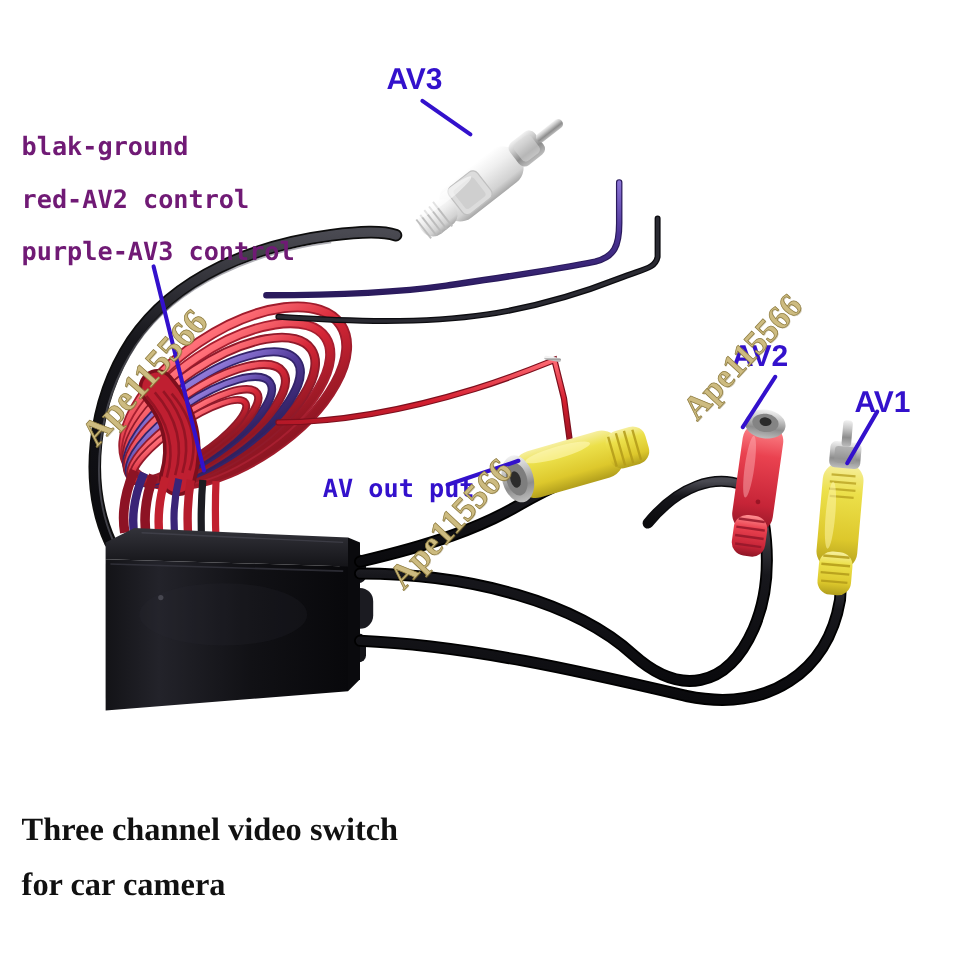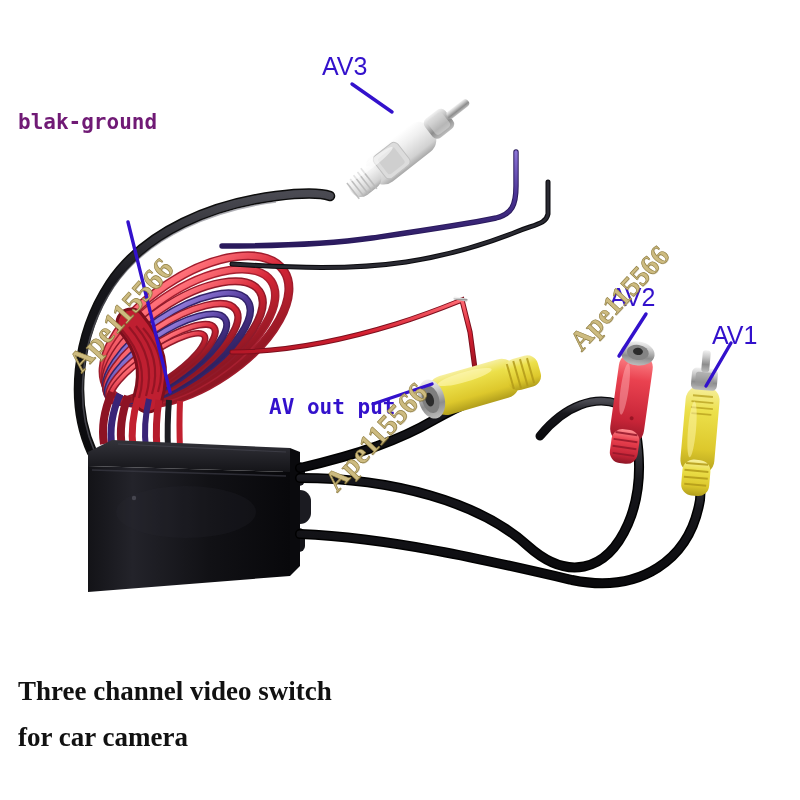--- a/index.html
+++ b/index.html
@@ -32,21 +32,21 @@
     font-weight: bold;
     white-space: pre;
     letter-spacing: 0px;
   }
   .legend-line {
     font-size: 21px;
     line-height: 44px;
   }
   .av-label {
     font-family: "Liberation Sans", sans-serif;
-    font-weight: normal;
+    font-weight: bold;
     font-size: 25px;
     color: #3311cc;
   }
   .avout-label {
     font-family: "DejaVu Sans Mono", "Liberation Mono", monospace;
     font-weight: bold;
     font-size: 21px;
     color: #3311cc;
     margin-left: 31px;
   }
@@ -309,20 +309,22 @@
     <g stroke="#3311cc" stroke-width="3.4" stroke-linecap="round" fill="none">
       <line x1="352" y1="84" x2="392" y2="112"></line>
       <line x1="646" y1="314" x2="619" y2="356"></line>
       <line x1="731" y1="343" x2="706" y2="386"></line>
       <line x1="373" y1="404" x2="432" y2="384"></line>
       <line x1="128" y1="222" x2="170" y2="392"></line>
     </g>
   </svg>
 
   <div class="annot legend-line" style="left:18px; top:100px;">blak-ground</div>
+  <div class="annot legend-line" style="left:18px; top:144px;">red-AV2 control</div>
+  <div class="annot legend-line" style="left:18px; top:188px;">purple-AV3 control</div>
 
   <div class="annot av-label" style="left:322px; top:52px;">AV3</div>
 
   <div class="annot av-label" style="left:610px; top:283px;">AV2</div>
 
   <div class="annot av-label" style="left:712px; top:321px;">AV1</div>
 
   <div class="annot avout-label" style="left:238px; top:395px;">AV out put</div>
 
   <div class="wm" style="left:74px; top:350px; font-size:30px; transform:rotate(-48deg); transform-origin:0 50%;">Ape115566</div>

